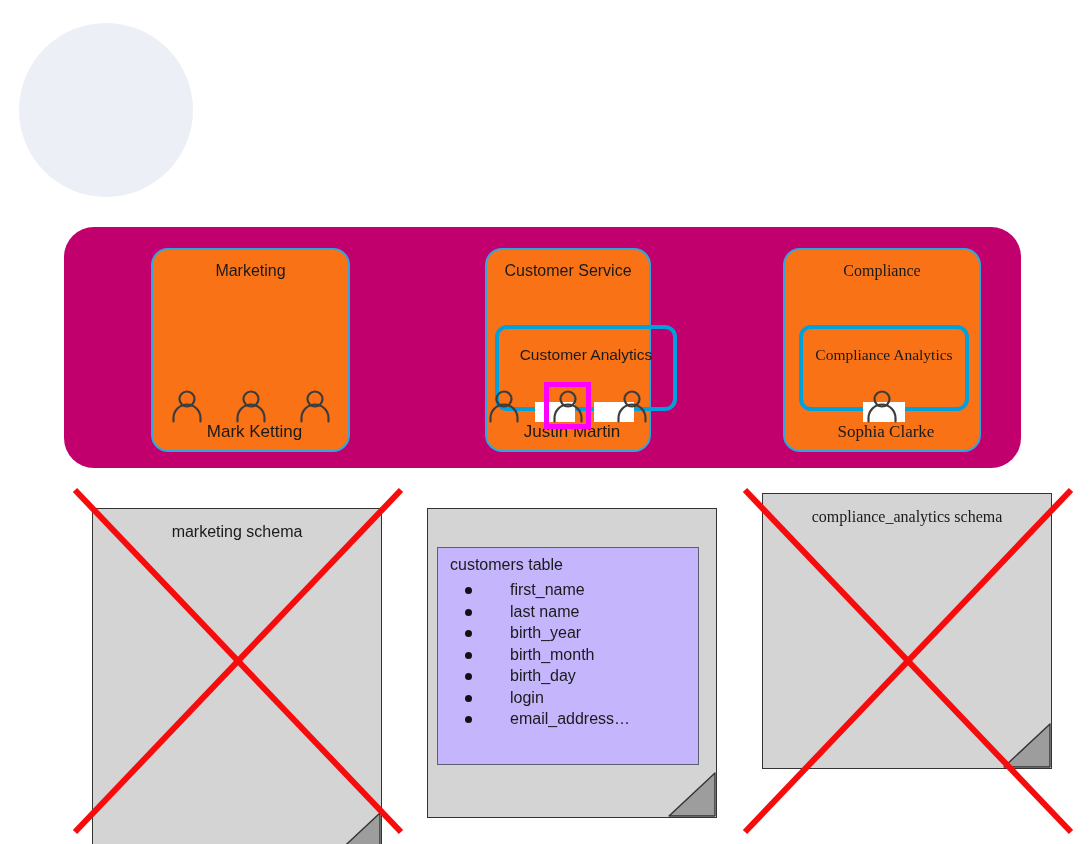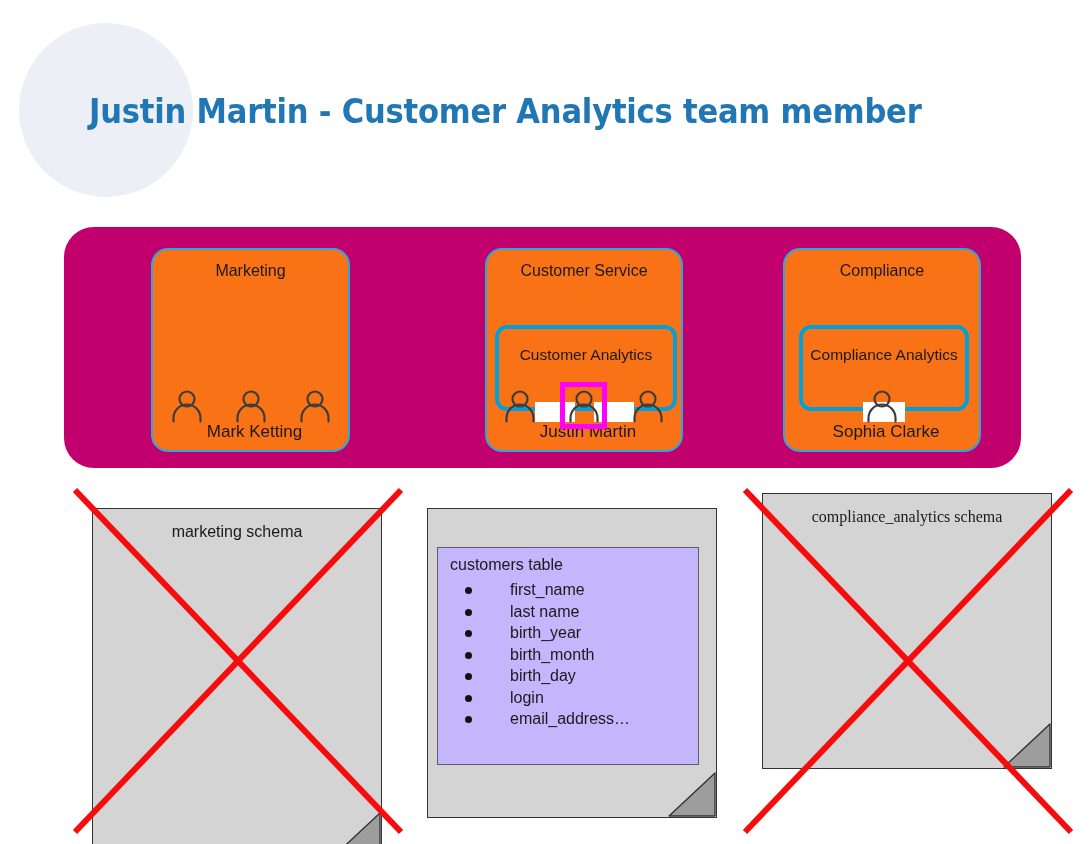--- a/index.html
+++ b/index.html
@@ -58,22 +58,22 @@
     position: absolute;
     top: 248px;
     width: 199px;
     height: 204px;
     background: #f97316;
     border: 2px solid #2ca8e0;
     border-radius: 17px;
     box-sizing: border-box;
   }
   #dept-card-marketing       { left: 151px; }
-  #dept-card-customer-service{ left: 485px; width: 198px; }
-  #dept-card-compliance      { left: 783px; width: 198px; }
+  #dept-card-customer-service{ left: 485px; width: 166px; }
+  #dept-card-compliance      { left: 783px; width: 198px; font-family: Liberation Serif, serif; }
 
   .dept-title {
     position: absolute;
     top: 12px;
     left: 0;
     right: 0;
     text-align: center;
     font-size: 16px;
     color: #1a1a1a;
   }
@@ -263,21 +263,20 @@
   #cross-out-marketing            { left: 70px;  top: 485px; width: 336px; height: 352px; }
   #cross-out-compliance-analytics { left: 740px; top: 485px; width: 336px; height: 352px; }
 </style>
 </head>
 <body>
 
 <div id="canvas">
 
   <div id="deco-circle"></div>
 
-  <div id="page-title">Justin Martin - Customer Analytics team member</div>
 
   <div id="org-panel"></div>
 
   <div class="dept-card" id="dept-card-marketing">
     <div class="dept-title">Marketing</div>
     <div class="people-row">
       <span class="person-slot">
         <span class="person-icon">
           <svg width="38" height="38" viewBox="0 0 38 38">
             <circle cx="19" cy="11" r="7.5" fill="none" stroke="#3c3c3c" stroke-width="2.2"></circle>

